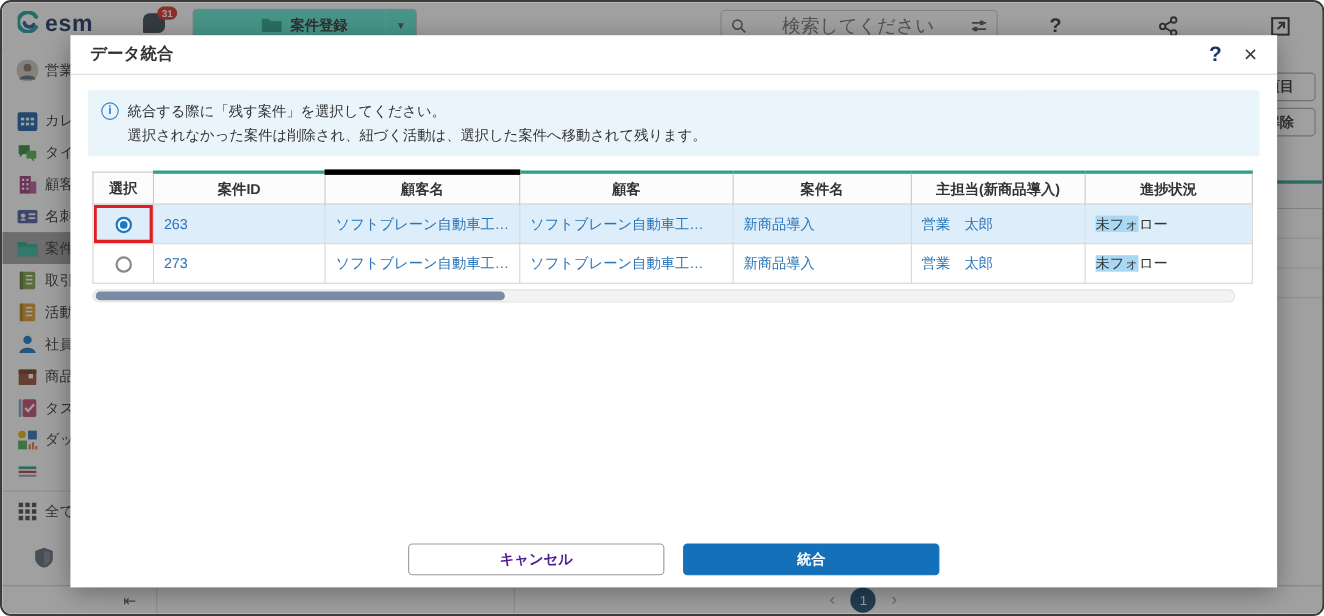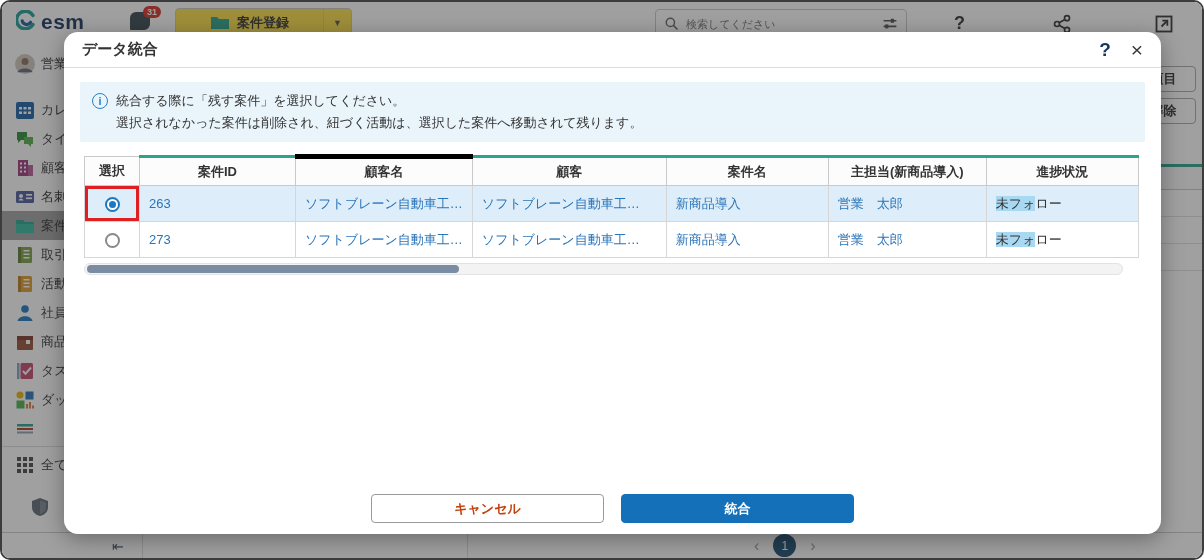--- a/index.html
+++ b/index.html
@@ -10,30 +10,30 @@
   
   .bg-layer { position:absolute; inset:0; z-index:1; }
   .topbar { position:absolute; top:0; left:0; width:100%; height:42px; background:#fff; }
   .logo { position:absolute; left:14px; top:8px; display:flex; align-items:flex-start; gap:5px; }
   .logo-text { font-size:21px; font-weight:bold; color:#17355e; letter-spacing:.5px; }
   .notif { position:absolute; left:128px; top:10px; width:22px; height:20px; }
   .notif-bubble { width:20px; height:18px; background:#37474f; border-radius:6px 6px 6px 1px; }
   .notif-badge { position:absolute; top:-6px; right:-9px; background:#d93025; color:#fff;
                  font-size:9px; font-weight:bold; border-radius:8px; padding:1px 4px; line-height:10px; }
   .register-btn { position:absolute; left:173px; top:6px; height:30px; display:flex;
-                  border:1px solid #c9c9c9; border-radius:4px; background:#fde047; overflow:hidden; }
+                  border:1px solid #c9c9c9; border-radius:4px; background:#5eead4; overflow:hidden;padding-left:27px; }
   .register-main { display:flex; align-items:center; gap:7px; padding:0 34px; font-size:13px;
                    font-weight:bold; color:#333; }
   .register-caret { width:28px; border-left:1px solid #c9c9c9; display:flex; align-items:center;
                     justify-content:center; color:#555; font-size:9px; }
   .searchbox { position:absolute; left:653px; top:7px; width:252px; height:29px;
                border:1px solid #c9c9c9; border-radius:4px; background:#fff; display:flex;
                align-items:center; padding:0 8px; gap:7px; }
-  .searchbox input { border:none; outline:none; flex:1; font-size:11px; color:#3b82f6;
-                     font-family:inherit; background:transparent; min-width:0; }
+  .searchbox input { border:none; outline:none; flex:1; font-size:17px; color:#3b82f6;
+                     font-family:inherit; background:transparent; min-width:0;margin-left:25px; }
   .sliders-icon { margin-left:auto; flex:none; }
   .tb-icon { position:absolute; top:11px; font-size:18px; font-weight:bold; color:#333; }
 
   .sidebar { position:absolute; top:44px; left:0; width:70px; bottom:26px; background:#fff;
              overflow:hidden; }
   .sb-item { display:flex; align-items:center; gap:6px; padding-left:13px; height:29px;
              font-size:13px; color:#333; white-space:nowrap; }
   .sb-item.avatar-item { height:36px; }
   .sb-item.selected { background:#a3a3a3;text-align:right; }
   .sb-gap { height:13px; }
@@ -58,21 +58,21 @@
   .collapse-icon { position:absolute; left:110px; top:5px; color:#455a64; font-size:14px; }
   .pagination { position:absolute; left:752px; top:1px; display:flex; align-items:center; gap:14px; }
   .pg-arrow { color:#9e9e9e; font-size:16px; }
   .pg-current { width:23px; height:23px; border-radius:50%; background:#1b4e72; color:#fff;
                 font-size:12px; display:flex; align-items:center; justify-content:center; }
 
   .overlay { position:absolute; inset:0; background:rgba(45,45,45,0.45); z-index:5; }
 
   
   .modal { position:absolute; left:62px; top:30px; width:1097px; height:502px; background:#fff;
-           border-radius:14px; z-index:10; box-shadow:0 5px 22px rgba(0,0,0,.35); }
+           border-radius:0; z-index:10; box-shadow:0 5px 22px rgba(0,0,0,.35); }
   .modal-header { height:36px; display:flex; align-items:center; padding:0 18px;
                   border-bottom:1px solid #ddd; }
   .modal-title { font-size:15px; font-weight:bold; color:#333; }
   .mh-icons { margin-left:auto; display:flex; align-items:center; gap:20px; }
   .mh-help { color:#17355e; font-size:19px; font-weight:bold; cursor:pointer; }
   .mh-close { color:#3a3a3a; font-size:21px; cursor:pointer; line-height:1; }
 
   .info-box { margin:14px 16px 12px 16px; background:#e9f4fb; padding:8px 12px; font-size:13px;
               color:#333; line-height:1.7; display:flex; gap:8px; border-radius:2px; }
   .info-icon { flex:none; width:16px; height:16px; border:1.5px solid #2a7fd0; border-radius:50%;
@@ -98,21 +98,21 @@
 
   .hscroll { margin:5px 0 0 20px; width:1039px; height:12px; background:#f3f3f3;
              border:1px solid #e3e3e3; border-radius:6px; position:relative; }
   .hscroll-thumb { position:absolute; left:2px; top:1px; height:8px; width:372px;
                    background:#7a8ca3; border-radius:4px; }
 
   .modal-footer { position:absolute; bottom:11px; left:0; right:0; display:flex;
                   justify-content:center; gap:17px; }
   .btn { height:29px; width:233px; border-radius:4px; font-size:13px; font-weight:bold;
          font-family:inherit; cursor:pointer; }
-  .btn-cancel { background:#fff; border:1px solid #999; color:#c2410c; }
+  .btn-cancel { background:#fff; border:1px solid #999; color:#4c1d95; }
   .btn-merge { background:#1470b8; border:1px solid #1470b8; color:#fff;text-align:center; }
 </style>
 </head>
 <body>
 
 <div class="screen">
 
   <div class="bg-layer">
 
     <div class="topbar">

